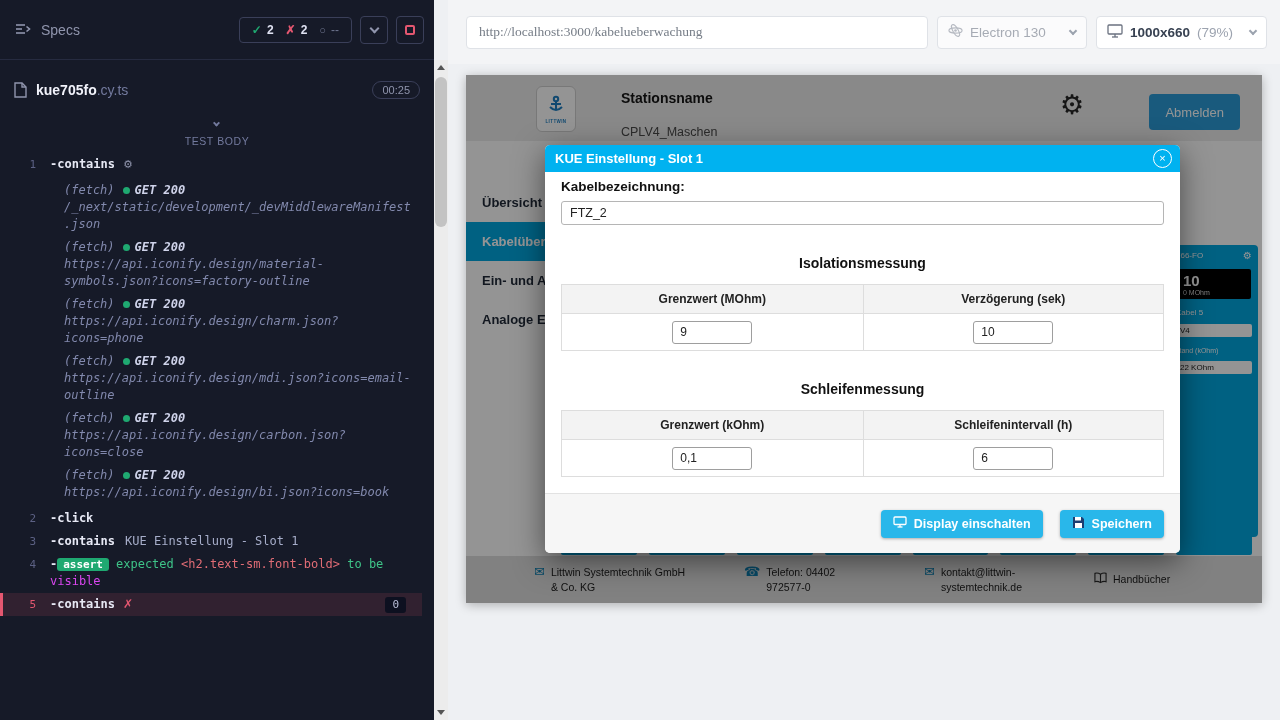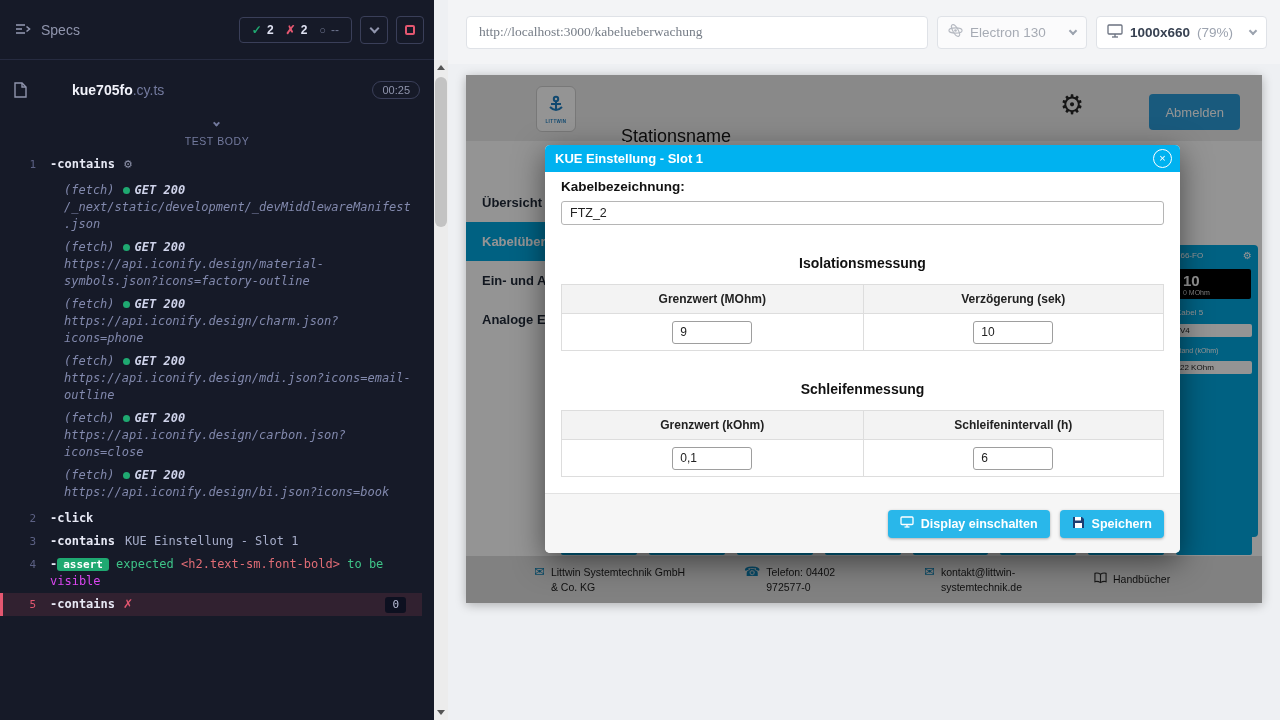--- a/index.html
+++ b/index.html
@@ -21,21 +21,21 @@
   .glyph-fail { color:#e45770; font-size:12px; }
   .glyph-pend { color:#6f758f; font-size:11px; }
   .stat.pending { color:#6f758f; font-weight:normal; }
   .icon-box { width:28px; height:28px; border:1px solid #3a3f59; border-radius:4px;
     display:flex; align-items:center; justify-content:center; cursor:pointer; }
   .chev { display:inline-block; width:7px; height:7px; border-right:2px solid #9095ad;
     border-bottom:2px solid #9095ad; transform:rotate(45deg); margin-top:-3px; }
   .chev.tiny { width:5px; height:5px; border-color:#737a9e; margin:0 2px 0 0; transform:rotate(45deg) translate(-1px,-1px); }
   .stop-square { width:10px; height:10px; border:2px solid #e45770; border-radius:2px; }
 
-  .spec-row { margin-top:14px; display:flex; align-items:center; padding:0 14px; height:32px;gap:36px; }
+  .spec-row { margin-top:14px; display:flex; align-items:center; padding:0 14px; height:32px; }
   .file-icon { margin-right:9px; display:flex; }
   .spec-name { font-size:14px; flex:1; }
   .spec-name b { color:#f1f2fa; }
   .spec-name span { color:#737a9e; font-weight:normal; }
   .spec-time { border:1px solid #3a3f59; border-radius:10px; padding:2px 9px;
     font-size:11px; color:#9095ad; }
 
   .testbody-row { margin:16px 0 6px 0; padding:0 14px; display:flex; align-items:center; gap:8px;
     color:#737a9e; font-size:10.5px; letter-spacing:.6px; cursor:pointer;flex-direction:column; }
 
@@ -91,21 +91,21 @@
   
   .app { position:absolute; left:18px; top:11px; width:796px; height:528px; background:#ffffff;
     box-shadow:0 2px 10px rgba(0,0,0,.28); overflow:hidden; }
   .app-header { position:absolute; left:0; top:0; width:796px; height:66px; background:#ececec; }
   .logo-card { position:absolute; left:70px; top:11px; width:40px; height:46px; background:#fff;
     border:1px solid #cfcfcf; border-radius:6px; display:flex; flex-direction:column;
     align-items:center; justify-content:center; gap:2px; }
   .logo-glyph { color:#1e7fc2; font-size:20px; line-height:20px; }
   .logo-text { font-size:4.5px; color:#1e7fc2; font-weight:bold; letter-spacing:.4px; }
   .station { position:absolute; left:155px; top:15px; }
-  .station-label { font-size:18px; font-weight:normal; color:#151515;margin-top:36px; }
+  .station-label { font-size:14px; font-weight:bold; color:#151515; }
   .station-value { font-size:12.5px; color:#4a4a4a; margin-top:19px; }
   .app-gear { position:absolute; left:594px; top:14px; font-size:27px; color:#262626; cursor:pointer;
     font-family:"DejaVu Sans",sans-serif; }
   .logout-btn { position:absolute; right:22px; top:19px; height:36px; background:#2b9cd8; color:#fff;
     border:none; border-radius:4px; padding:0 16px; font-size:13px; cursor:pointer; }
 
   .app-nav { position:absolute; left:0; top:66px; bottom:47px; width:160px; background:#fff; padding-top:42px; }
   .nav-item { padding:12px 16px; font-size:13px; color:#1f2937; font-weight:bold; white-space:nowrap; cursor:pointer; }
   .nav-item.active { background:#00a7e1; color:#fff; }
 
@@ -147,21 +147,21 @@
   .section-head { text-align:center; margin-top:30px; font-size:14px; font-weight:bold; color:#111; }
   .m-table { margin-top:13px; border:1px solid #ddd; }
   .m-tr { display:grid; grid-template-columns:1fr 1fr; }
   .m-th { background:#f3f3f3; border-bottom:1px solid #ddd; height:29px; line-height:29px;
     text-align:center; font-size:12px; font-weight:bold; color:#222; }
   .m-th + .m-th, .m-td + .m-td { border-left:1px solid #ddd; }
   .m-td { height:36px; display:flex; align-items:center; justify-content:center; }
   .cell-input { width:80px; height:23px; border:1px solid #9e9e9e; border-radius:3px; padding:0 7px;
     font-size:12px; color:#222; font-family:"Liberation Sans",sans-serif; outline:none; }
   .modal-footer { margin-top:16px; background:#f6f6f6; border-top:1px solid #e2e2e2; height:60px;
-    display:flex; align-items:center; justify-content:flex-end; gap:10px; padding-right:16px;
+    display:flex; align-items:center; justify-content:flex-end; gap:17px; padding-right:16px;
     margin-left:-16px; margin-right:-16px; }
   .m-btn { height:28px; background:#29b7ea; border:none; border-radius:4px; color:#fff;
     font-weight:bold; font-size:12.5px; display:flex; align-items:center; gap:7px; padding:0 12px;
     cursor:pointer; box-shadow:0 1px 3px rgba(0,0,0,.3); font-family:"Liberation Sans",sans-serif; }
 </style>
 </head>
 <body>
 
 <div class="root">
 

